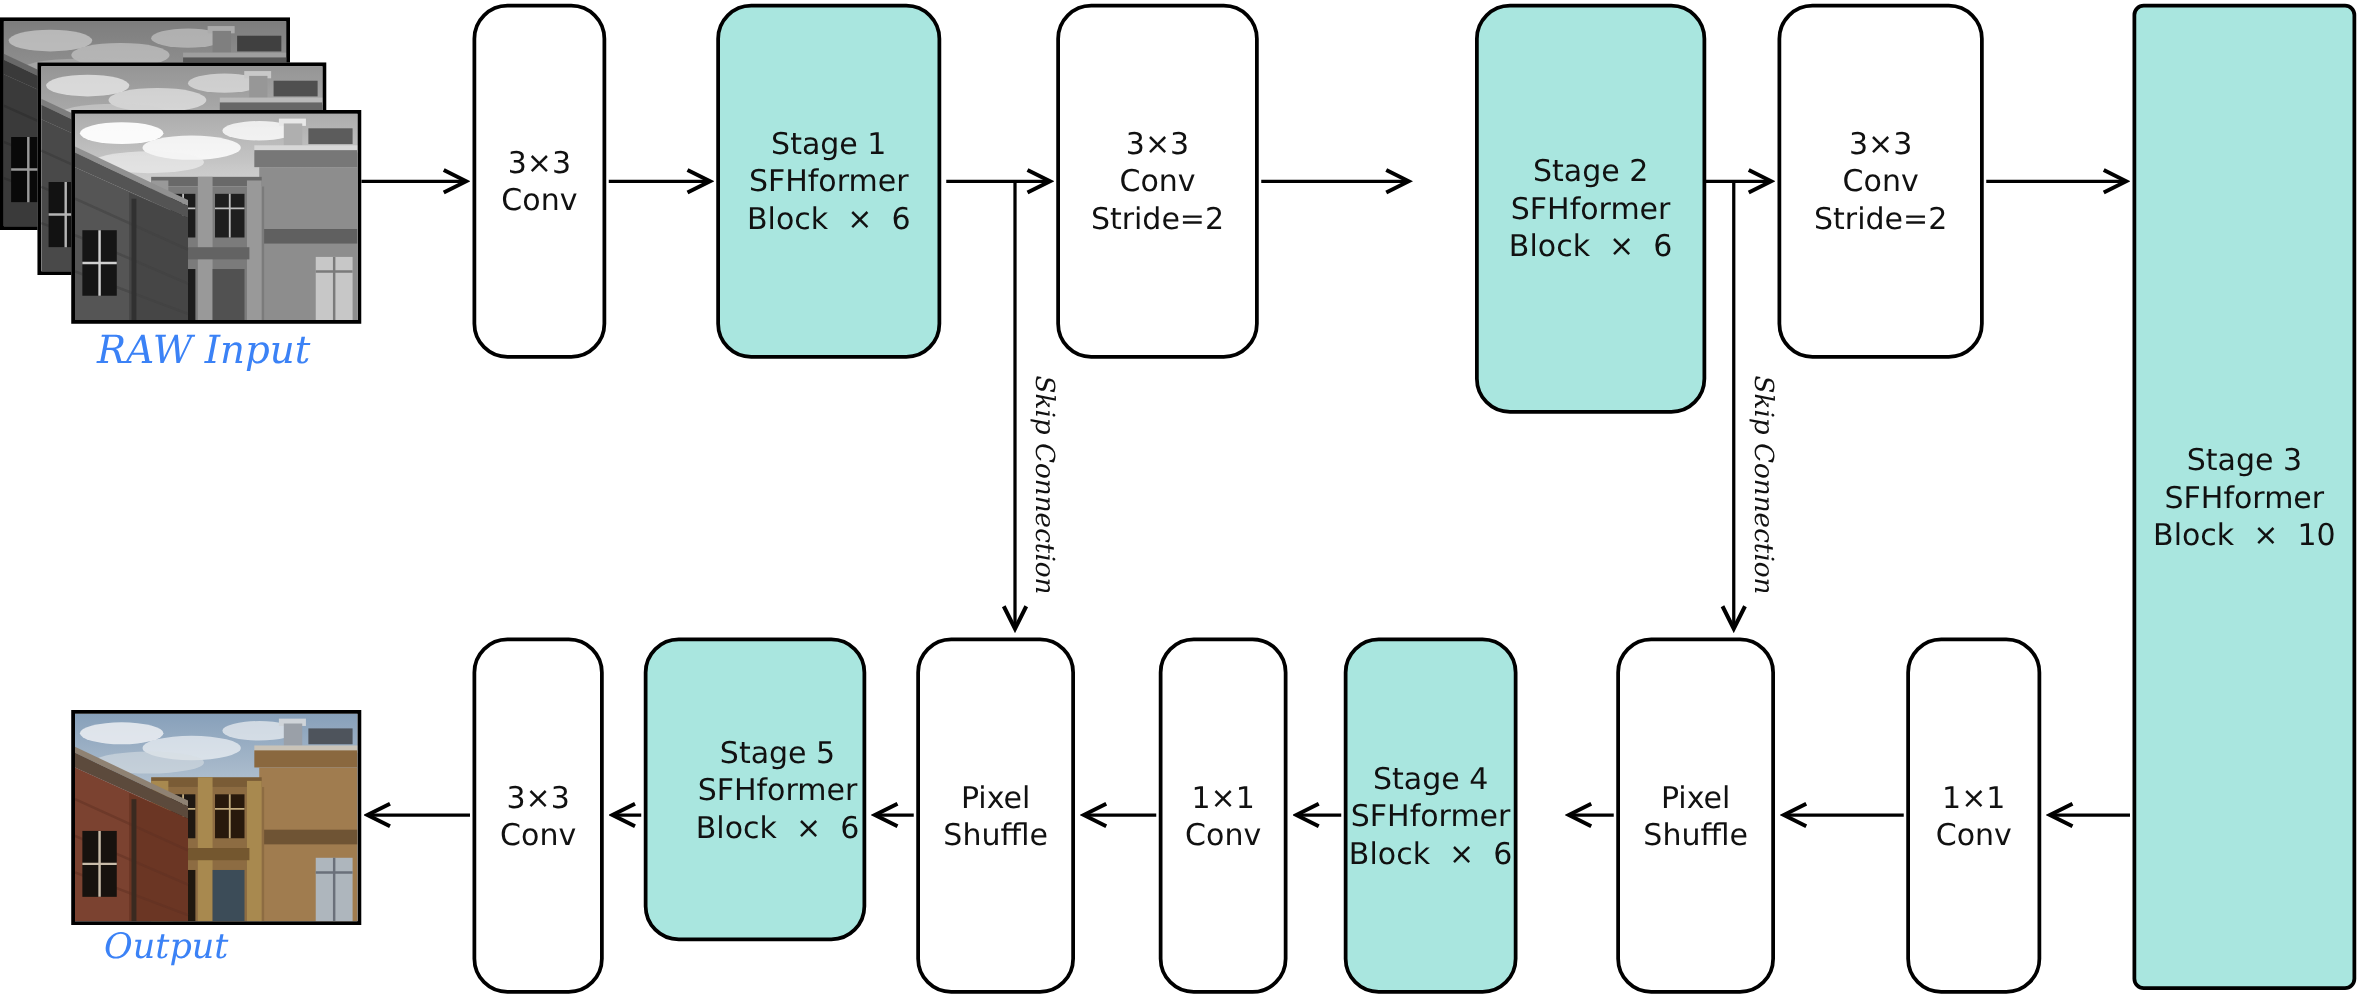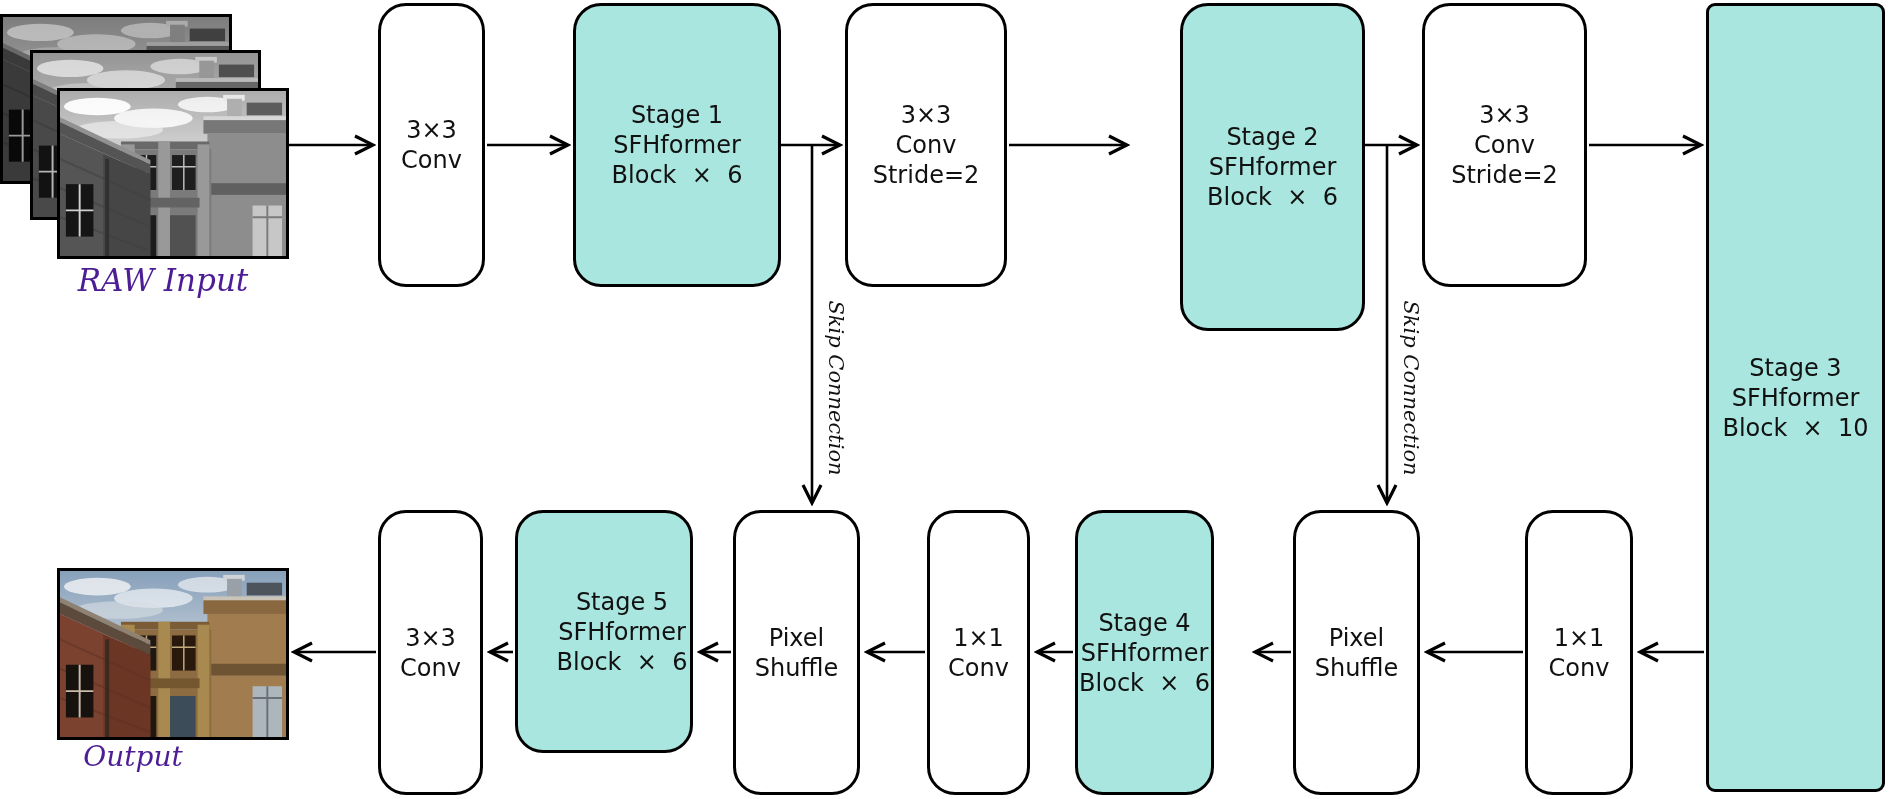--- a/index.html
+++ b/index.html
@@ -5,21 +5,21 @@
   html,body{margin:0;padding:0;background:#ffffff;}
   .canvas{position:relative;width:1893px;height:799px;background:#ffffff;overflow:hidden;
           font-family:"DejaVu Sans","Liberation Sans",sans-serif;}
   .wires{position:absolute;left:0;top:0;width:1893px;height:799px;pointer-events:none;}
   .box{position:absolute;box-sizing:border-box;border:3px solid #000;background:#ffffff;
        display:flex;align-items:center;justify-content:center;text-align:center;
        white-space:pre-wrap;font-size:24px;line-height:30px;color:#111;border-radius:28px;}
   .stage{background:#a9e6df;}
   
   #b-conv-in {left:378px; top:3px; width:107px; height:284px;}
-  #b-stage1  {left:573px; top:3px; width:208px; height:284px;}
+  #b-stage1  {left:573px; top:3px; width:180px; height:284px;}
   #b-down1   {left:845px; top:3px; width:162px; height:284px;}
   #b-stage2  {left:1180px;top:3px; width:185px; height:328px;}
   #b-down2   {left:1422px;top:3px; width:165px; height:284px;}
   #b-stage3  {left:1706px;top:3px; width:179px; height:789px;border-radius:9px;}
   
   #b-conv-out{left:378px; top:510px;width:105px; height:285px;}
   #b-stage5  {left:515px; top:510px;width:178px; height:243px;padding-left:36px;}
   #b-shufA   {left:733px; top:510px;width:127px; height:285px;}
   #b-c11A    {left:927px; top:510px;width:103px; height:285px;}
   #b-stage4  {left:1075px;top:510px;width:139px; height:285px;}
@@ -27,21 +27,21 @@
   #b-c11B    {left:1525px;top:510px;width:108px; height:285px;}
 
   .img-frame{position:absolute;box-sizing:border-box;border:3px solid #000;background:#dcdcdc;}
   .img-frame svg{display:block;width:100%;height:100%;}
   #raw-back  {left:0px;  top:14px; width:232px;height:170px;filter:grayscale(1) brightness(0.8)  contrast(1.05);}
   #raw-mid   {left:30px; top:50px; width:231px;height:170px;filter:grayscale(1) brightness(0.95);}
   #raw-front {left:57px; top:88px; width:232px;height:171px;filter:grayscale(1) brightness(1.1);}
   #out-img   {left:57px; top:568px;width:232px;height:172px;}
 
   .serif-label{position:absolute;font-family:"DejaVu Serif","Liberation Serif",serif;
-               font-style:italic;color:#4c1d95;text-align:center;white-space:nowrap;}
+               font-style:italic;color:#3b82f6;text-align:center;white-space:nowrap;}
   #lbl-raw   {left:38px; top:262px;width:250px;font-size:31px;}
   #lbl-out   {left:53px; top:740px;width:160px;font-size:28px;}
   .skip-label{position:absolute;font-family:"DejaVu Serif","Liberation Serif",serif;
               font-style:italic;font-size:21px;color:#111;white-space:nowrap;
               transform:translate(-50%,-50%) rotate(90deg);}
   #skip1{left:836px; top:388px;}
   #skip2{left:1411px;top:388px;}
 </style>
 </head>
 <body>

